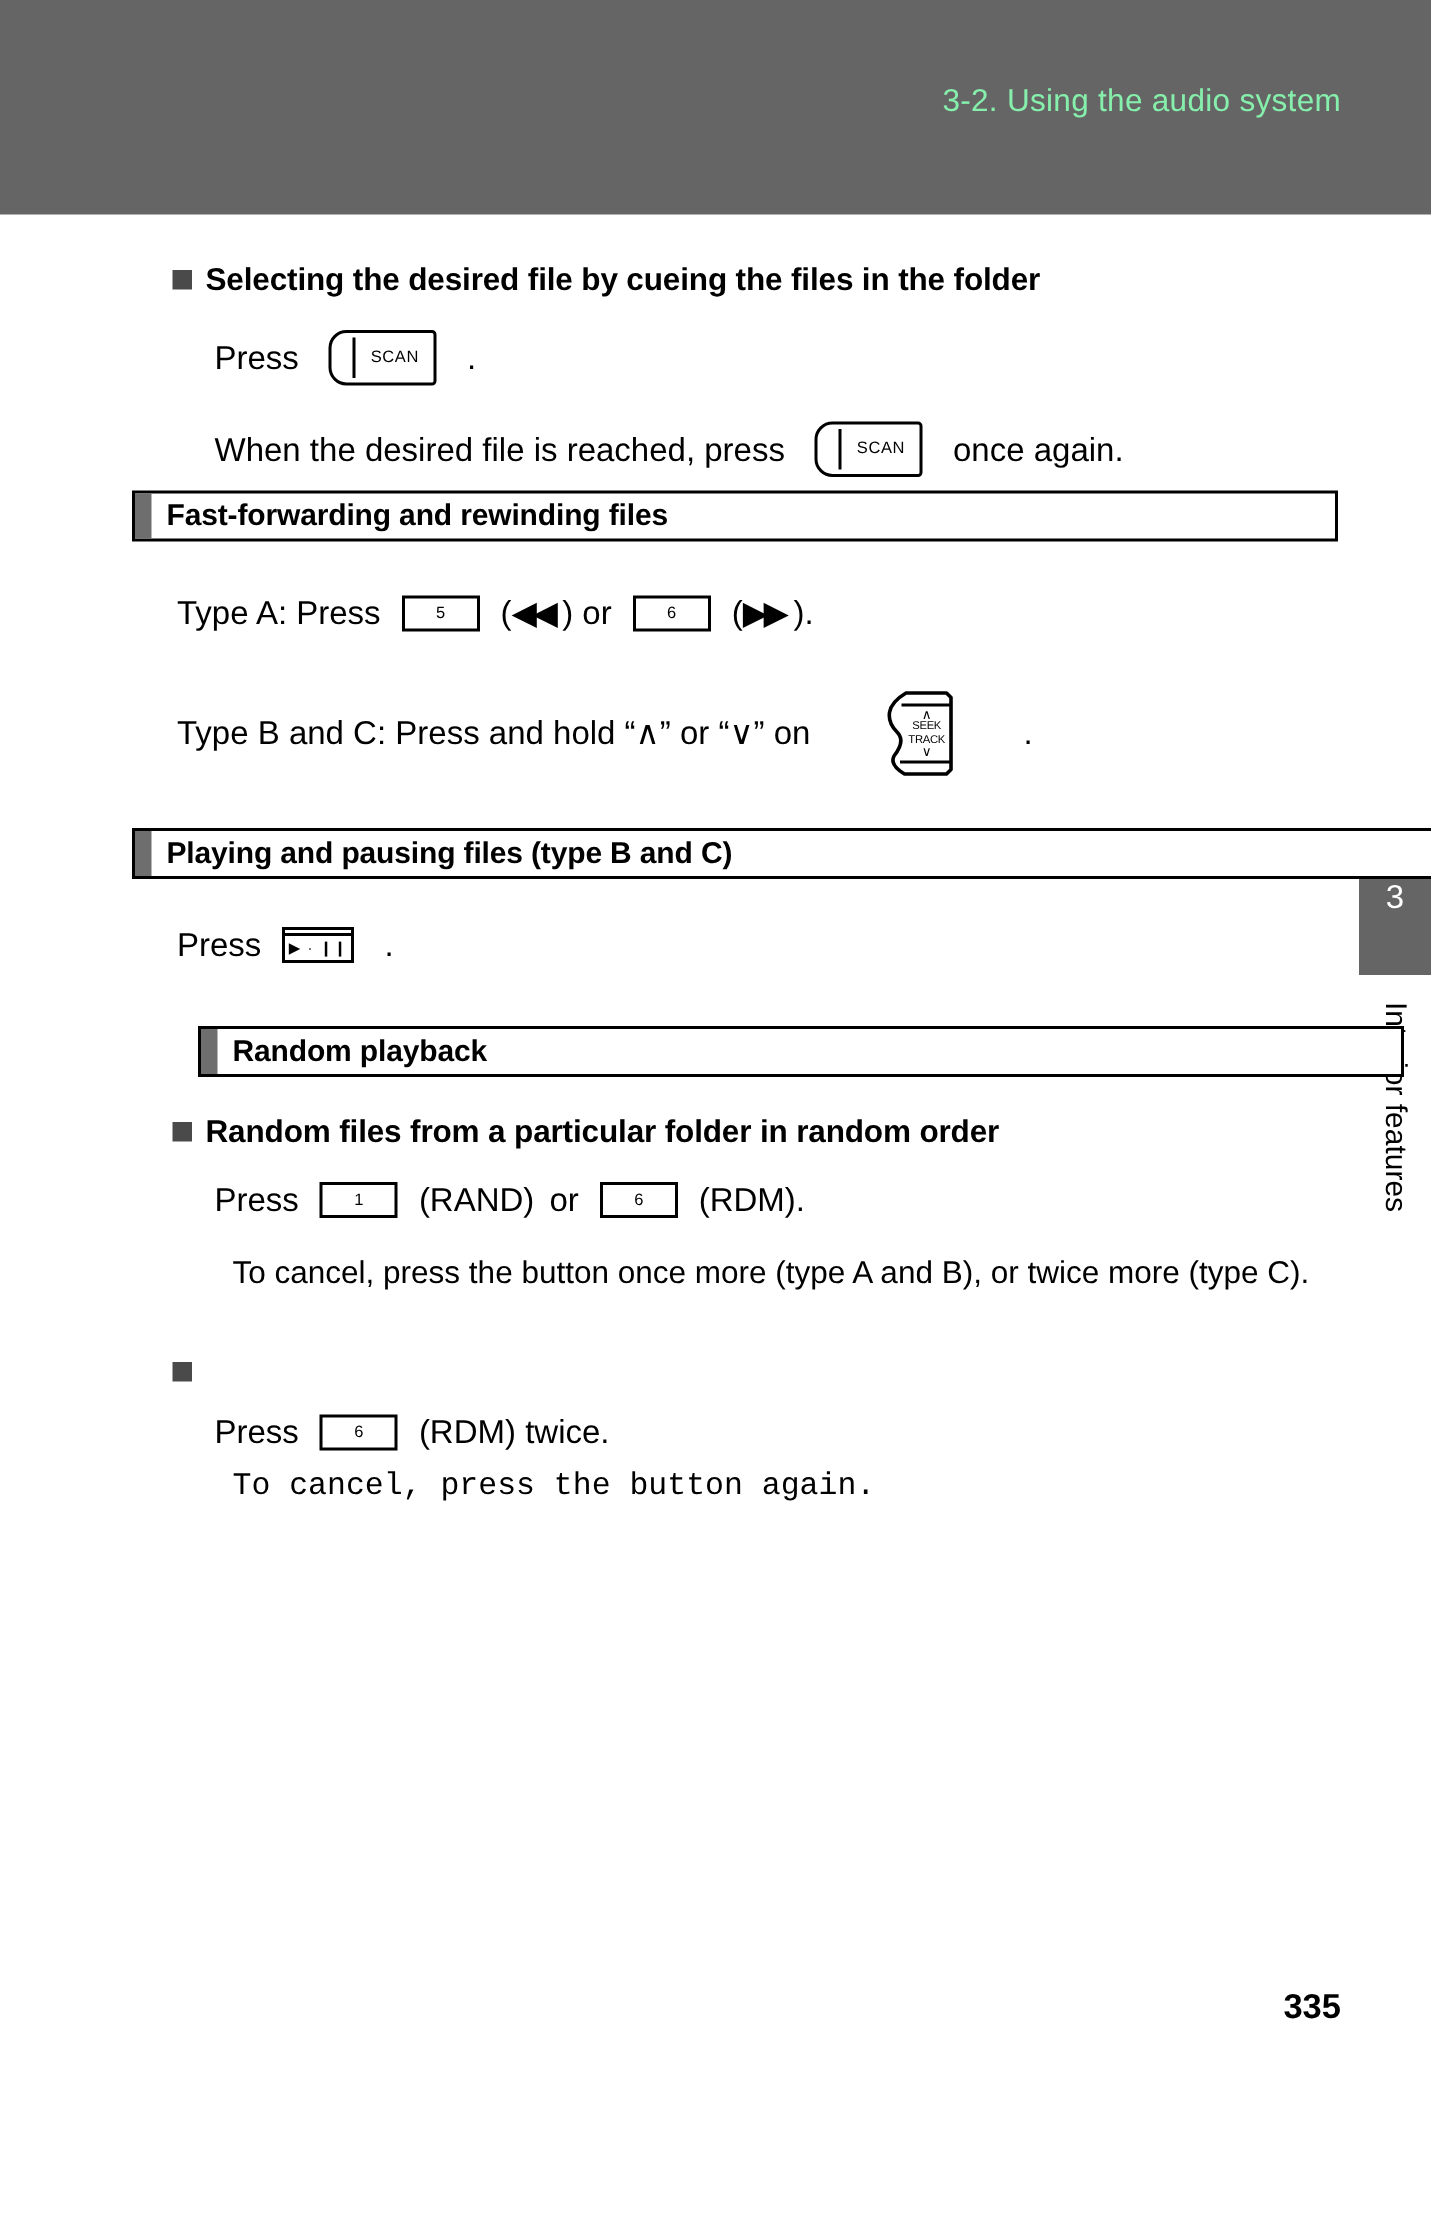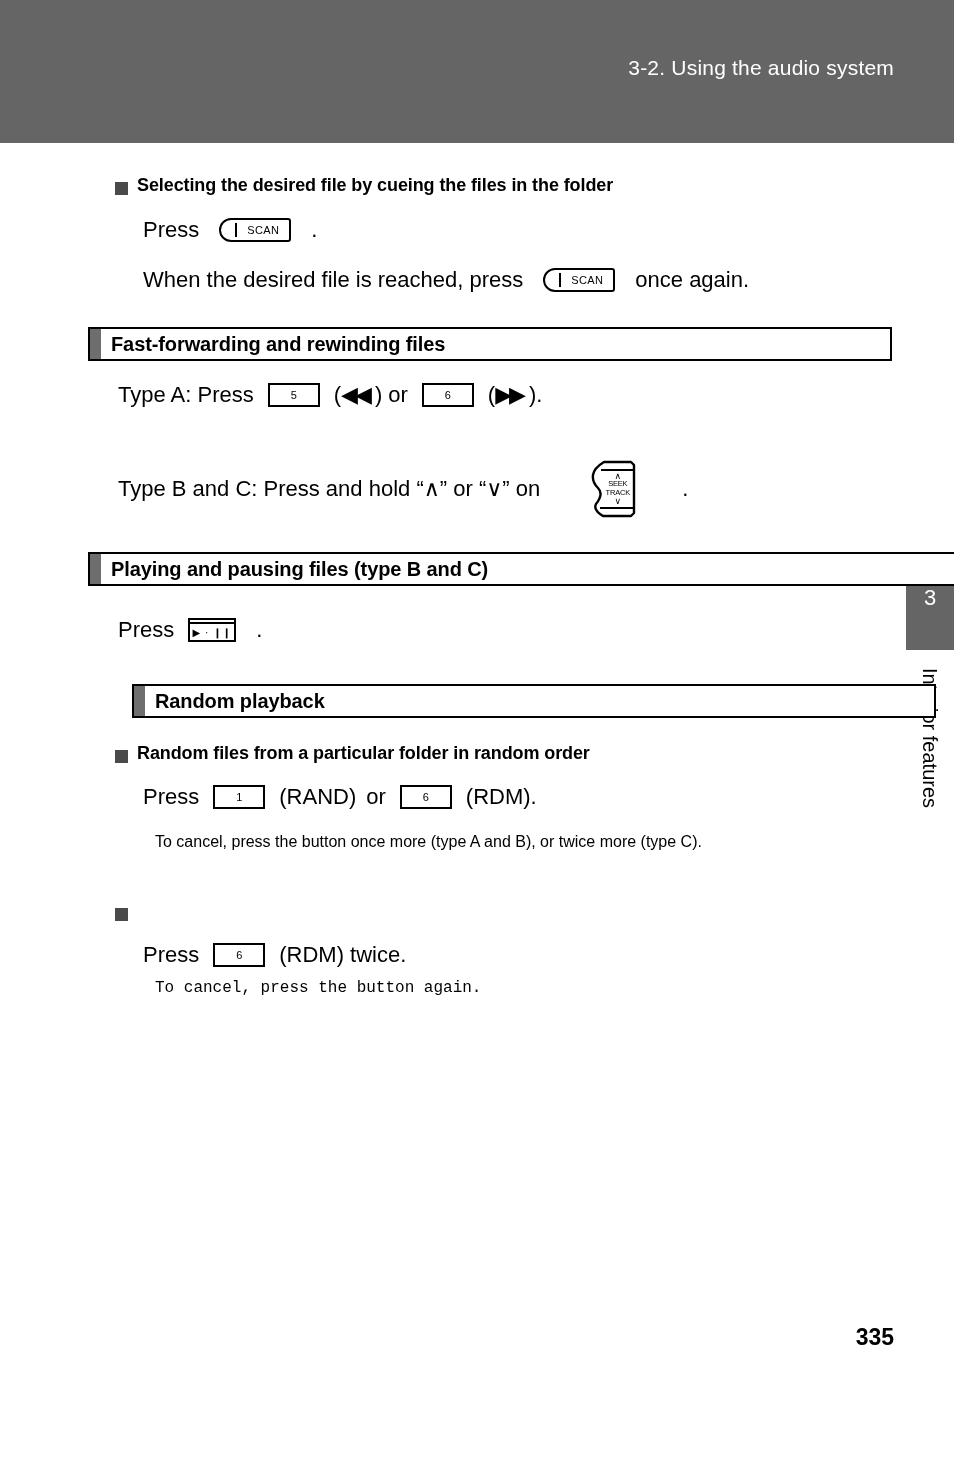--- a/index.html
+++ b/index.html
@@ -22,21 +22,21 @@
     left: 0;
     top: 0;
     width: 954px;
     height: 143px;
     background: #656565;
   }
   .header-title {
     position: absolute;
     right: 60px;
     top: 56px;
-    color: #ffffff;
+    color: #86efac;
     font-size: 21px;
     letter-spacing: .2px;
     white-space: nowrap;
   }
 
   
   .side-tab-box {
     position: absolute;
     left: 906px;
     top: 552px;
@@ -71,22 +71,22 @@
   .content {
     position: absolute;
     left: 0;
     top: 143px;
     width: 954px;
   }
 
   
   .bullet-head {
     display: flex;
-    align-items: flex-end;
-    font-size: 18px;
+    align-items: center;
+    font-size: 21px;
     font-weight: bold;
     letter-spacing: -.1px;
   }
   .bullet-sq {
     display: inline-block;
     width: 13px;
     height: 13px;
     background: #4a4a4a;
     margin-right: 9px;
     flex: 0 0 auto;
@@ -97,21 +97,21 @@
   
   .line {
     display: flex;
     align-items: center;
     font-size: 22px;
     white-space: nowrap;
   }
 
   
   .note {
-    font-size: 16px;
+    font-size: 21px;
     text-align: justify;
     line-height: 1.5;
   }
 
   
   .section-bar {
     position: relative;
     border: 2px solid #000000;
     height: 34px;
     display: flex;
@@ -133,21 +133,21 @@
     white-space: nowrap;
   }
 
   
   
   .btn-scan {
     display: inline-flex;
     align-items: center;
     box-sizing: border-box;
     width: 72px;
-    height: 24px;
+    height: 37px;
     border: 2px solid #000000;
     border-radius: 12px 3px 3px 12px;
     background: #ffffff;
     position: relative;
     flex: 0 0 auto;
   }
   .btn-scan .divider {
     position: absolute;
     left: 14px;
     top: 3px;
@@ -304,21 +304,21 @@
       <span class="sp20"></span>
       <span>once again.</span>
     </div>
   </div>
 
   <div class="section-bar" style="position:absolute; left:88px; top:184px; width:804px;">
     <span class="accent"></span>
     <span class="section-text">Fast-forwarding and rewinding files</span>
   </div>
 
-  <div class="line" style="position:absolute; left:118px; top:239px;">
+  <div class="line" style="position:absolute; left:118px; top:253px;">
     <span>Type A: Press</span>
     <span class="sp14"></span>
     <span class="btn-num">
         <span>5</span>
       </span>
     <span class="sp14"></span>
     <span>(</span>
     <span class="arrow-grp">◀◀</span>
     <span class="sp6"></span>
     <span>)</span>

